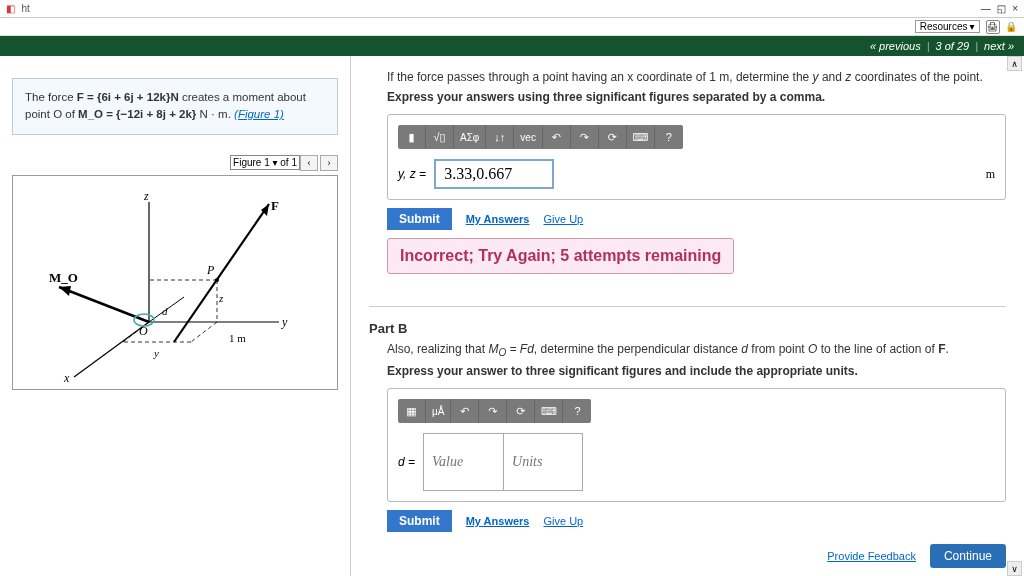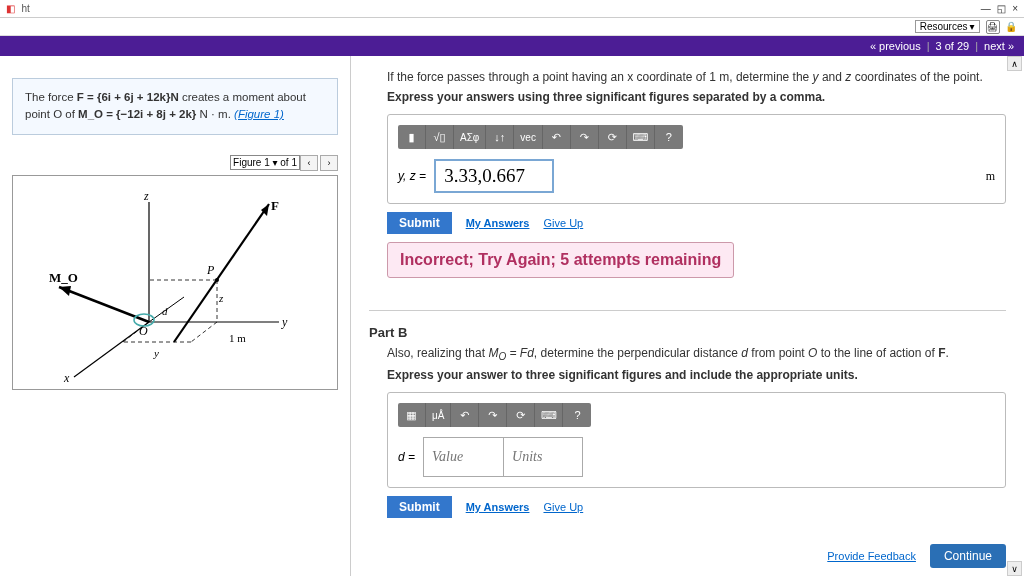--- a/index.html
+++ b/index.html
@@ -4,21 +4,21 @@
 <style>
 * { box-sizing: border-box; margin: 0; padding: 0; }
 body { font-family: Arial, sans-serif; font-size: 12px; background: #fff; width: 1024px; height: 576px; overflow: hidden; position: relative; }
 .topbar { height: 18px; background: #fff; border-bottom: 1px solid #ccc; display: flex; align-items: center; padding: 0 6px; font-size: 10px; color: #555; justify-content: space-between; }
 .topbar .left { display:flex; gap:6px; align-items:center;}
 .topbar .right { display:flex; gap:6px; align-items:center;}
 .win-icons { display:flex; gap:14px; font-size:10px; color:#333;}
 .topbar2 { height: 18px; background: #fff; display: flex; align-items: center; justify-content: flex-end; padding: 0 6px; gap:6px; border-bottom:1px solid #ddd;}
 .resources { border:1px solid #999; padding:0 4px; font-size:10px; display:flex; align-items:flex-start; gap:2px;}
 .print-icon { width:14px; height:14px; border:1px solid #888; border-radius:2px; display:flex; align-items:center; justify-content:center; font-size:9px;}
-.navbar { height: 20px; background: #4c1d95; display: flex; justify-content: flex-end; align-items: center; padding: 0 10px; color: #fff; font-size: 11px; gap: 6px; }
+.navbar { height: 20px; background: #14532d; display: flex; justify-content: flex-end; align-items: center; padding: 0 10px; color: #fff; font-size: 11px; gap: 6px; font-style: italic; }
 .navbar a { color: #fff; text-decoration: none; }
 .navbar .sep { color:#aaa;}
 .main { display: flex; height: calc(576px - 56px); }
 .left-col { width: 350px; padding: 22px 12px 10px 12px; display:flex; flex-direction:column; gap:20px;}
 .problem-box { border: 1px solid #bcd; background: #f4f9ff; padding: 10px 12px; font-size: 11.5px; color: #333; line-height: 1.5; }
 .problem-box a { color: #0066cc; text-decoration: underline; font-style: italic; }
 .figure-sec { }
 .fig-hdr { display:flex; align-items:center; justify-content:flex-end; margin-bottom:4px;}
 .fig-sel { border:1px solid #888; font-size:10px; padding:1px 2px; background:#fff;}
 .fig-nav { display:flex; gap:2px;}
@@ -27,30 +27,30 @@
 .right-col { flex: 1; border-left: 1px solid #ccc; padding: 14px 18px; overflow-y: auto; position:relative;}
 .part-title { font-size: 13px; font-weight: bold; color: #333; margin-bottom: 6px; }
 .part-desc { font-size: 12px; color: #333; margin-bottom: 6px; }
 .part-inst { font-size: 12px; font-weight: bold; color: #333; margin-bottom: 10px; }
 .answer-box { border: 1px solid #bbb; border-radius: 3px; padding: 10px; margin-bottom: 8px; }
 .toolbar { background: #7a7a7a; display: inline-flex; border-radius: 2px; overflow: hidden; margin-bottom: 10px; }
 .toolbar .tb { width: 28px; height: 24px; display: flex; align-items: center; justify-content: center; color: #fff; font-size: 11px; border-right: 1px solid #666; cursor:pointer;}
 .toolbar .tb.lbl { width:auto; padding:0 6px; font-size:10px;}
 .toolbar .tb:last-child { border-right:none;}
 .ans-row { display: flex; align-items: center; gap: 8px; font-style: italic; font-size: 12px; }
-.ans-input { border: 2px solid #7aa7d4; padding: 4px 8px; font-size: 19px; width: 120px; font-style: normal; font-family: 'Times New Roman', serif;}
+.ans-input { border: 2px solid #7aa7d4; padding: 4px 8px; font-size: 16px; width: 120px; font-style: normal; font-family: 'Times New Roman', serif;}
 .unit { font-style: normal; font-family:'Times New Roman', serif;}
 .submit-row { display: flex; align-items: center; gap: 14px; margin-top: 8px; }
 .submit-btn { background: #37c; color: #fff; border: none; padding: 4px 12px; font-size: 12px; font-weight: bold; cursor: pointer; }
 .link { color: #0066cc; font-size: 11px; text-decoration: underline; cursor: pointer; }
 .link.b { font-weight:bold;}
 .feedback { border: 1px solid #c9a; background: #fde9f3; color: #b03060; padding: 8px 12px; font-size: 16px; font-weight: bold; border-radius: 3px; display: inline-block; margin-top: 8px; margin-bottom:18px;}
 hr { border:none; border-top:1px solid #ccc; margin: 14px 0;}
 .val-unit { display:flex; gap:0;}
-.val-unit input { border:1px solid #aaa; padding:11px 8px; font-size:14px; font-style:italic; color:#888; width:80px; font-family:'Times New Roman',serif;}
+.val-unit input { border:1px solid #aaa; padding:20px 8px; font-size:14px; font-style:italic; color:#888; width:80px; font-family:'Times New Roman',serif;}
 .val-unit input:first-child { border-right:none;}
 .footer { position:absolute; bottom:8px; right:18px; display:flex; align-items:center; gap:14px;}
 .continue-btn { background: #2a6fb5; color:#fff; border:none; padding:5px 14px; border-radius:3px; font-size:12px; cursor:pointer;}
 .scroll-up { position:absolute; right:2px; top:0; width:15px; height:15px; background:#eee; border:1px solid #ccc; font-size:9px; display:flex; align-items:center; justify-content:center;}
 .scroll-dn { position:absolute; right:2px; bottom:0; width:15px; height:15px; background:#eee; border:1px solid #ccc; font-size:9px; display:flex; align-items:center; justify-content:center;}
 svg text { font-family: 'Times New Roman', serif; }
 </style>
 </head>
 <body>
 

